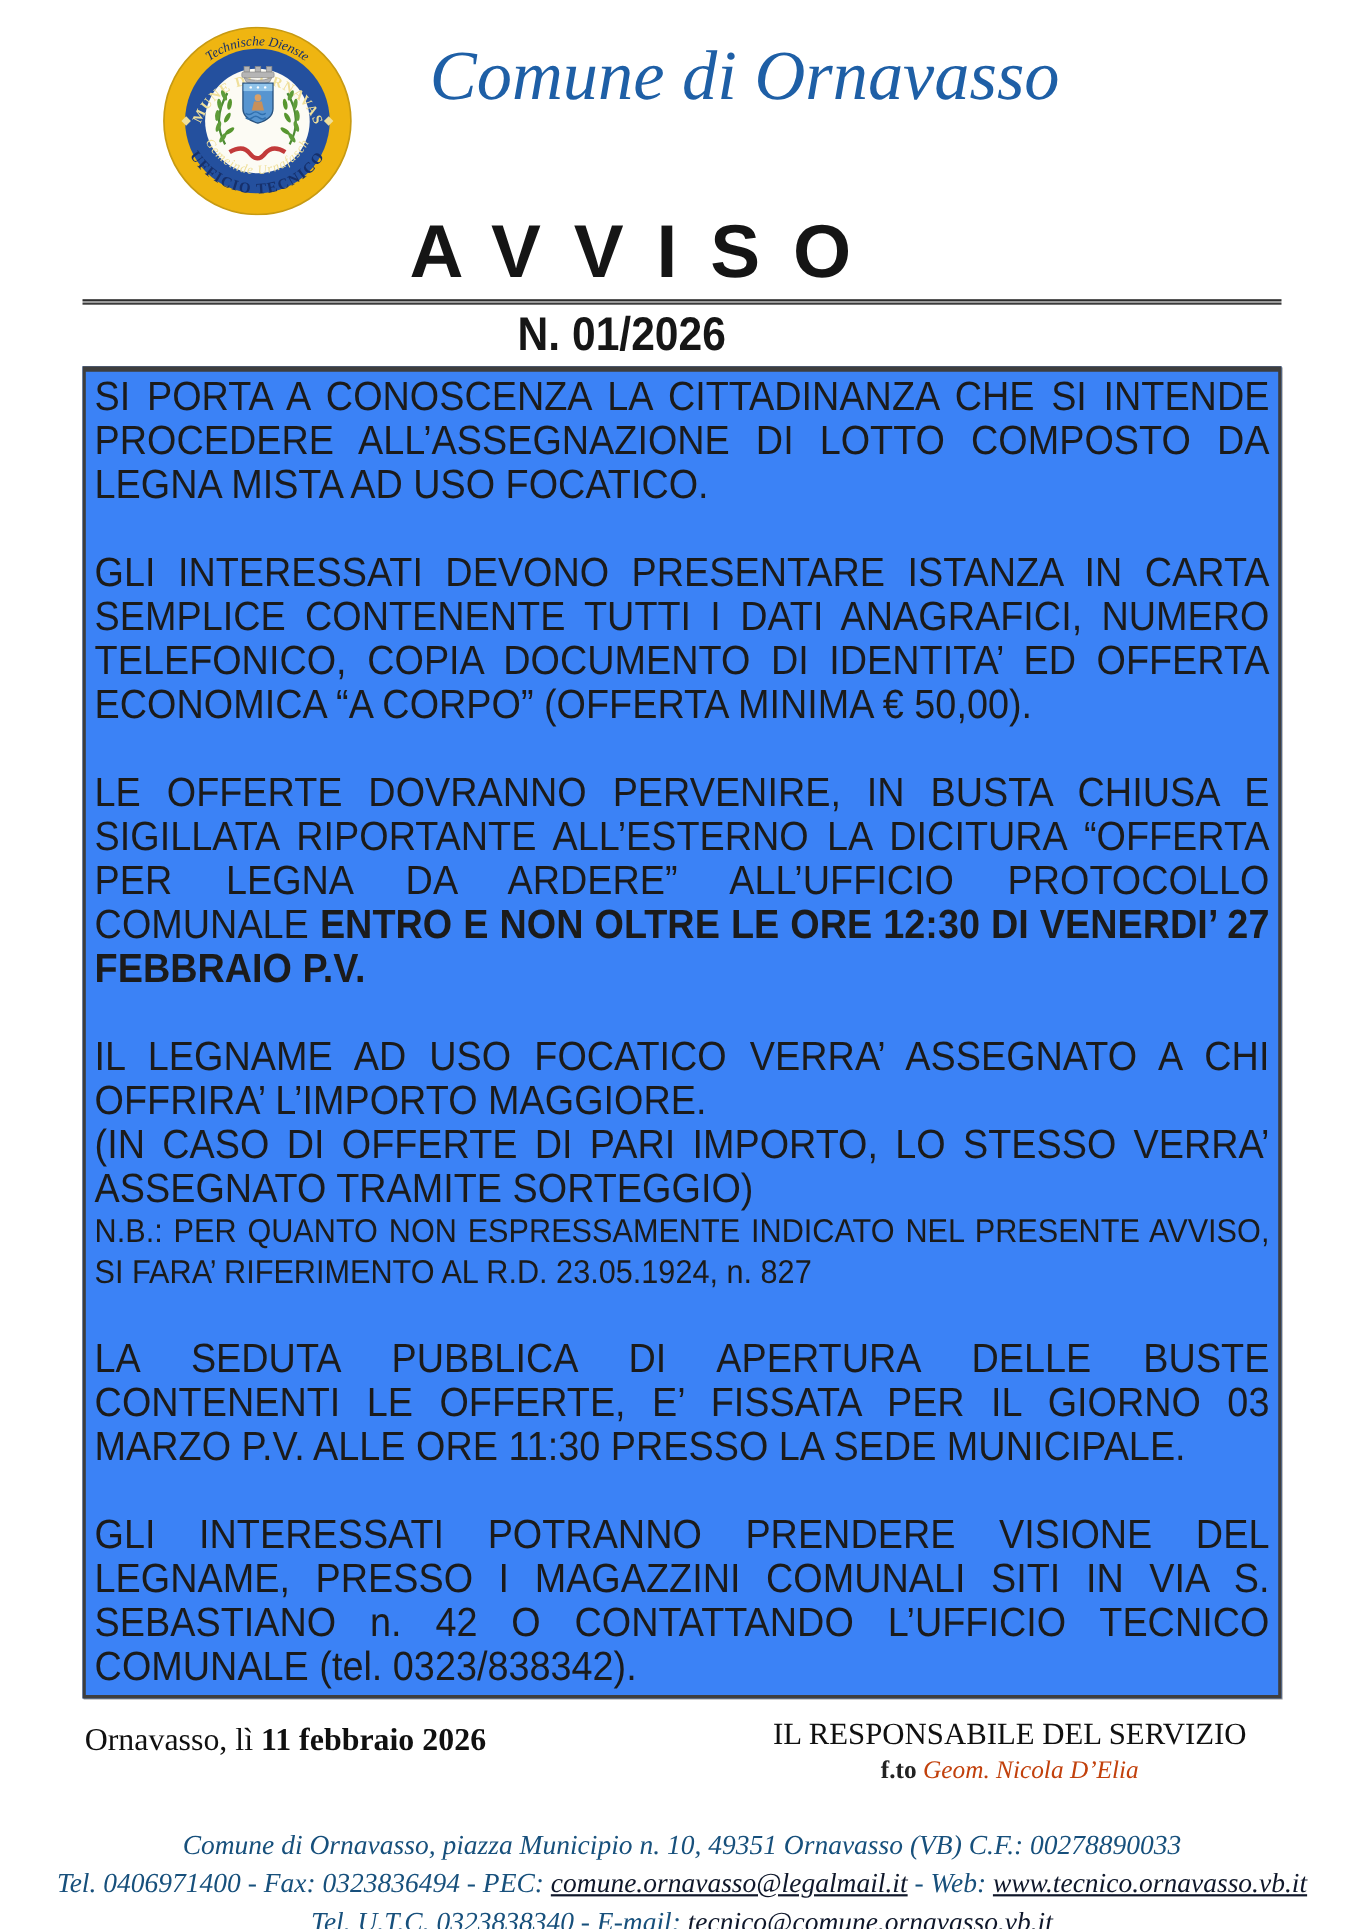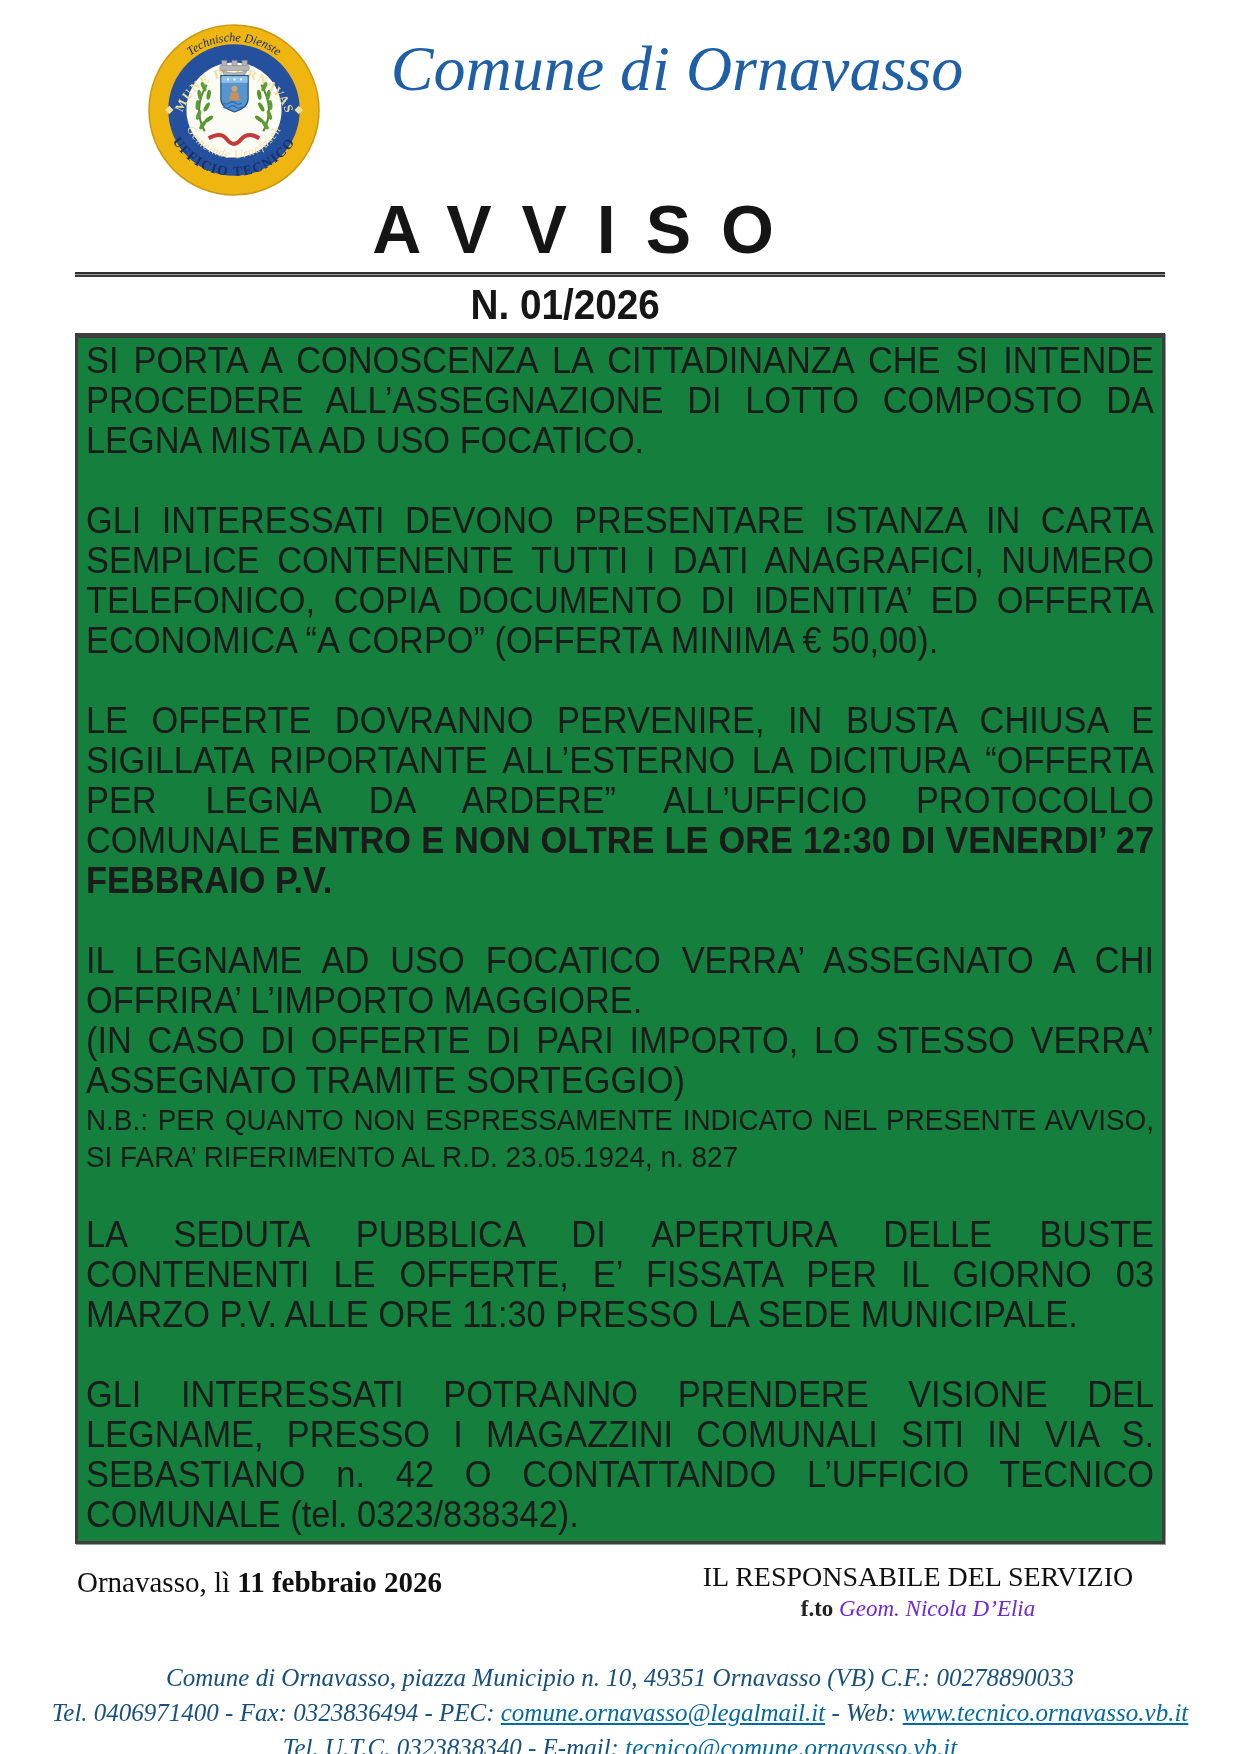--- a/index.html
+++ b/index.html
@@ -48,21 +48,21 @@
     text-align:center;
     font-weight:bold;
     font-size:43px;line-height:46px;
     color:#161616;
     transform:translateX(-55px);
   }
   .notice-number .squeeze{display:inline-block;transform:scaleX(0.9);transform-origin:center;}
   
   .notice-box{
     margin:6px 75px 0 75px;
-    background:#15803d;
+    background:#3b82f6;
     border:3px solid #3E3E3E;
     border-top-width:5px;
     box-shadow:1px 1px 0 #9a9a9a;
     padding:3px 8px 6px 8px;
     overflow:hidden;
   }
   .notice-body{
     width:1150px;
     transform:scaleX(0.9287);
     transform-origin:0 0;
@@ -80,32 +80,32 @@
     margin:16px 75px 0 75px;
     height:96px;
     font-family:"Liberation Serif", serif;
   }
   .place-date{position:absolute;left:2px;top:6px;font-size:29px;color:#101010;}
   .place-date .date-b{font-weight:bold;}
   .responsible{position:absolute;right:12px;top:0;width:470px;text-align:center;}
   .resp-role{font-weight:normal;font-size:28px;line-height:34px;color:#101010;}
   .resp-name{font-size:23px;line-height:30px;color:#222;}
   .resp-name .fto{font-weight:bold;font-style:normal;}
-  .resp-name .nm{font-style:italic;color:#6d28d9;}
+  .resp-name .nm{font-style:italic;color:#c2410c;}
   
   .footer{
     margin-top:4px;
     text-align:center;
     font-family:"Liberation Serif", serif;
     font-style:italic;
     font-size:25px;line-height:35px;
     color:#17507C;
   }
   .footer a, .footer .link{
-    color:#0369a1;
+    color:#0f172a;
     text-decoration:underline;
     cursor:pointer;
   }
   .seal-text{font-family:"Liberation Serif", serif;}
 </style>
 </head>
 <body>
 
 <div class="page">
 

